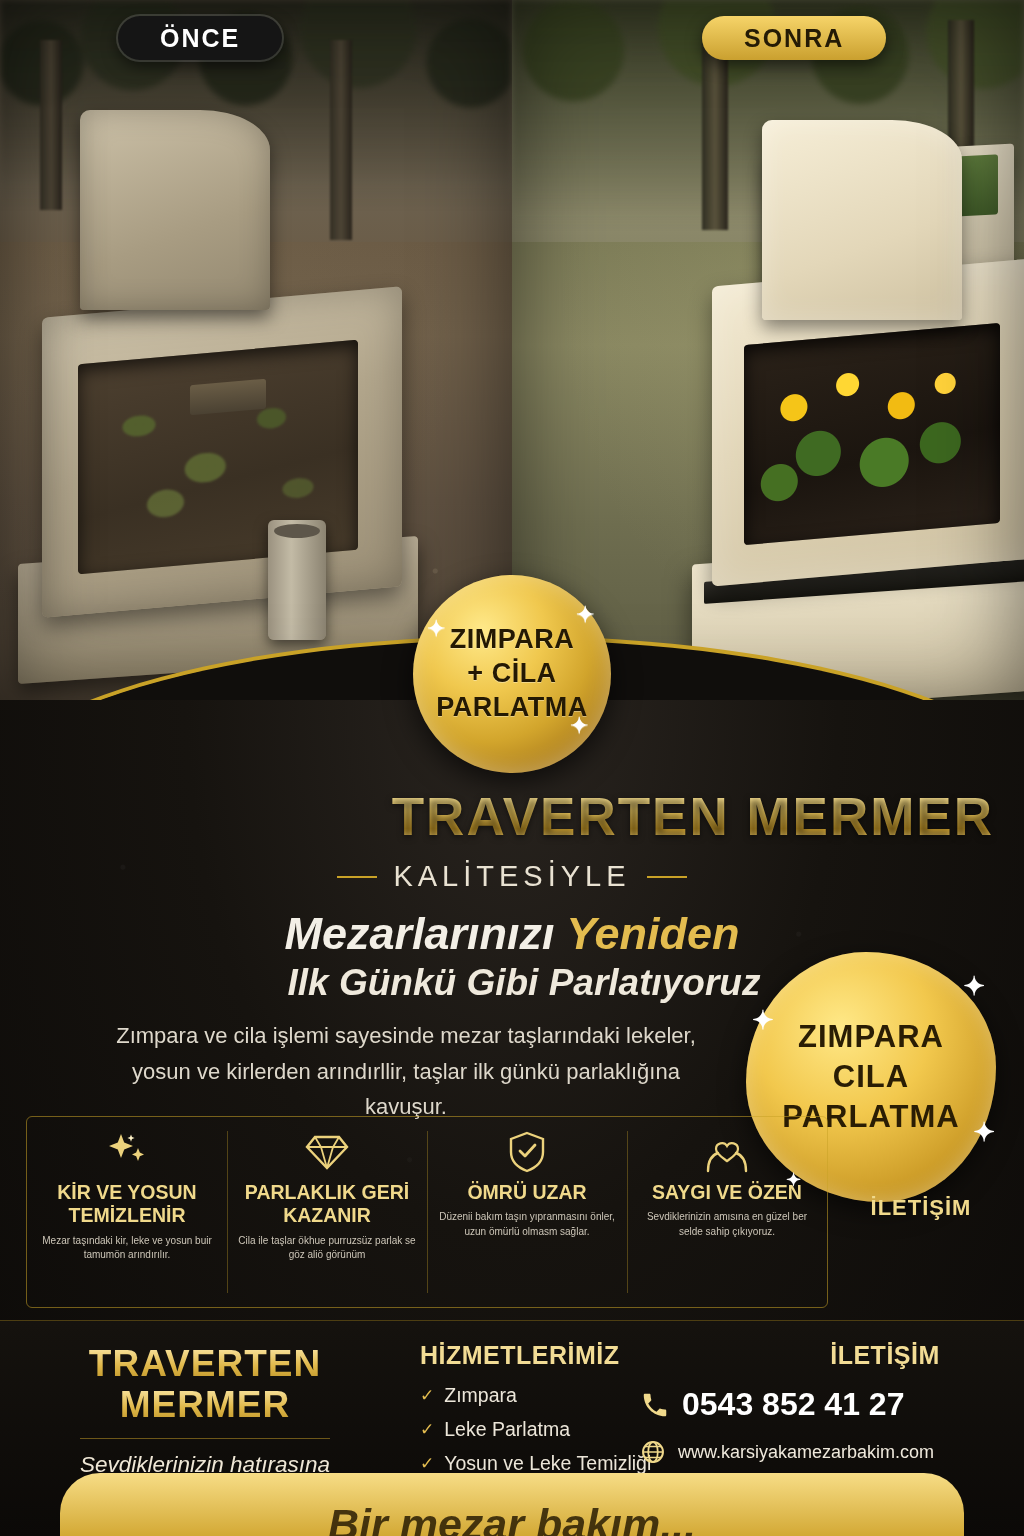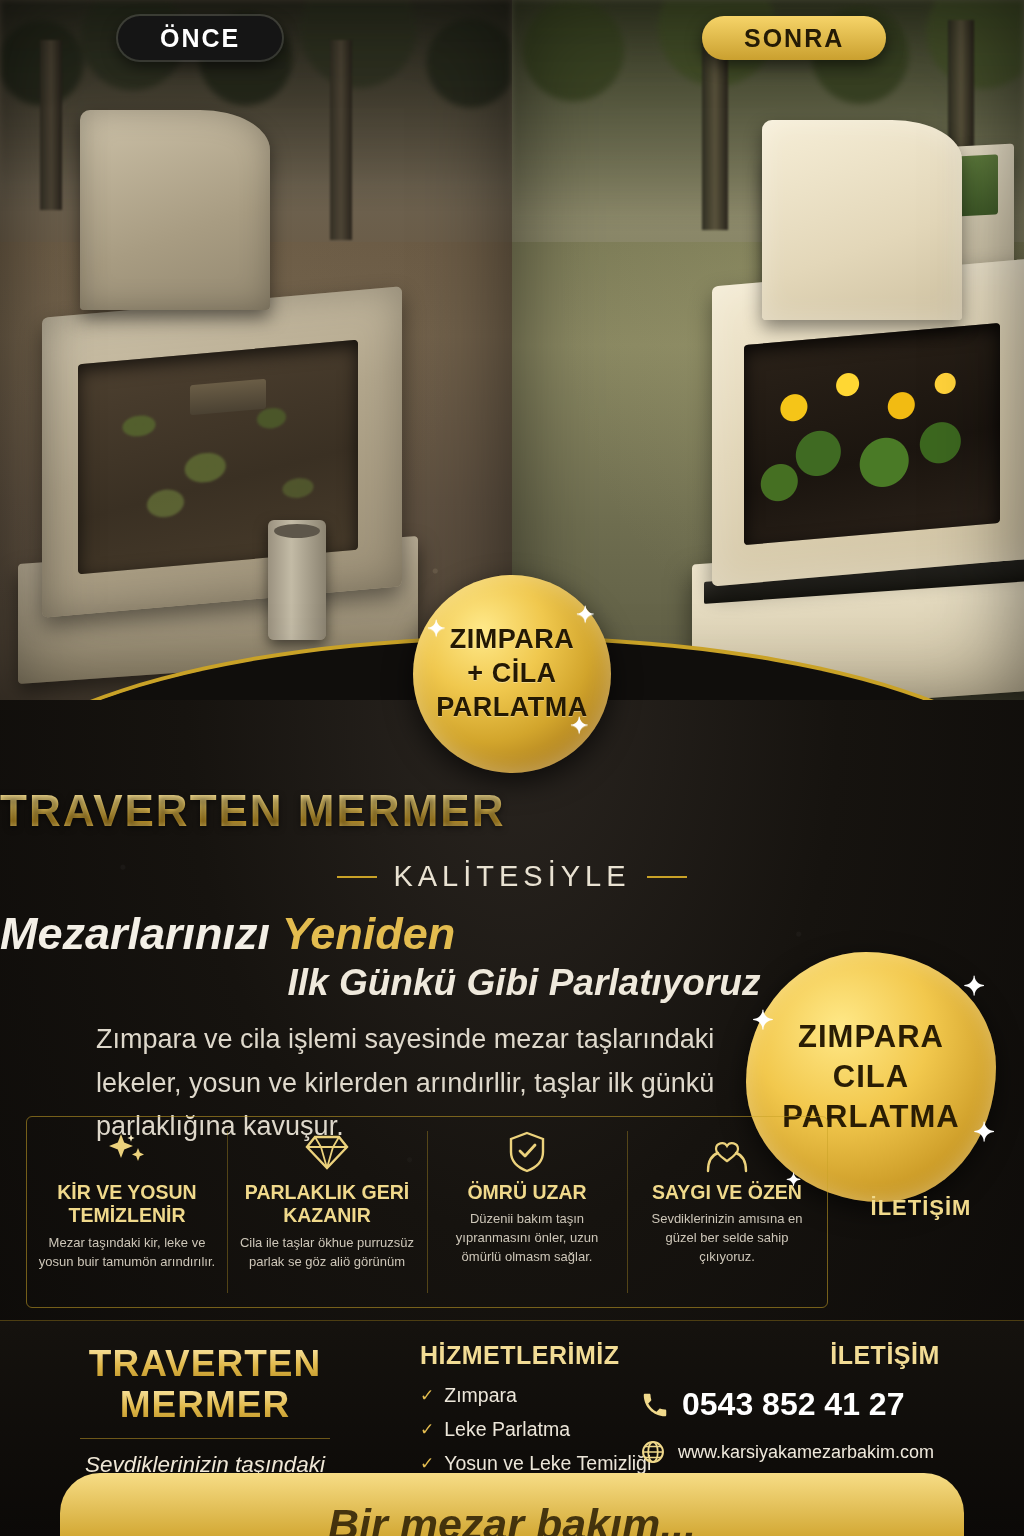--- a/index.html
+++ b/index.html
@@ -147,38 +147,38 @@
     box-shadow:0 10px 28px rgba(0,0,0,.65), inset 0 0 22px rgba(255,255,255,.35);
     display:flex;flex-direction:column;align-items:center;justify-content:center;
     text-align:center;color:#241903;font-weight:bold;font-size:27px;line-height:1.25;letter-spacing:.5px;
     text-shadow:0 1px 0 rgba(255,255,255,.35);
   }
   .seal .sp{position:absolute;color:#fff;font-size:22px;}
   .seal .sp1{left:14px;top:40px;} .seal .sp2{right:16px;top:26px;} .seal .sp3{right:22px;bottom:34px;}
 
   
   .headline{
-    position:absolute;top:86px;left:0;width:994px;text-align:left;
-    font-size:44px;font-weight:bold;letter-spacing:2px;
+    position:absolute;top:86px;left:0;width:994px;text-align:right;
+    font-size:53px;font-weight:bold;letter-spacing:2px;
     background:linear-gradient(180deg,#fff0b8 0%,#f0cd63 40%,#c89a28 70%,#f6e09a 100%);
     -webkit-background-clip:text;background-clip:text;color:transparent;
     text-shadow:0 2px 6px rgba(0,0,0,.5);
   }
   .kalite{
     position:absolute;top:160px;left:0;width:1024px;text-align:center;
     color:#e9e2d2;font-size:29px;font-weight:normal;letter-spacing:5px;
     display:flex;align-items:center;justify-content:center;gap:16px;
   }
   .kalite .ln{display:block;width:40px;height:2px;background:#c9a227;}
-  .sub1{position:absolute;top:208px;left:0;width:1024px;text-align:left;font-style:italic;font-weight:bold;font-size:45px;color:#f3efe6;}
+  .sub1{position:absolute;top:208px;left:0;width:1024px;text-align:center;font-style:italic;font-weight:bold;font-size:45px;color:#f3efe6;}
   .sub1 em{font-style:italic;color:#e3bc4f;}
   .sub2{position:absolute;top:262px;left:12px;width:1024px;text-align:center;font-style:italic;font-weight:bold;font-size:37px;color:#efe9dc;}
   .para{
-    position:absolute;top:318px;left:96px;width:620px;text-align:left;
-    color:#ded8cb;font-size:27px;line-height:1.62;
+    position:absolute;top:318px;left:96px;width:620px;text-align:center;
+    color:#ded8cb;font-size:22px;line-height:1.62;
   }
 
   
   .splash{
     position:absolute;right:28px;top:252px;width:250px;height:250px;border-radius:48% 52% 46% 54%/52% 46% 54% 48%;
     background:radial-gradient(circle at 38% 30%, #ffe887 0%, #f2c84d 38%, #cf9f2a 70%, #b1831d 100%);
     box-shadow:0 8px 26px rgba(0,0,0,.6), inset 0 0 20px rgba(255,255,255,.3);
     display:flex;flex-direction:column;align-items:center;justify-content:center;text-align:center;
     color:#2a1d04;font-weight:bold;font-size:31px;line-height:1.3;letter-spacing:1px;
   }
@@ -188,21 +188,21 @@
   
   .features{
     position:absolute;top:416px;left:26px;width:800px;height:190px;
     border:1px solid rgba(201,162,39,.55);border-radius:6px;
     display:flex;
   }
   .feat{flex:1;padding:12px 10px 0;text-align:center;position:relative;}
   .feat + .feat:before{content:"";position:absolute;left:0;top:14px;bottom:14px;width:1px;background:rgba(201,162,39,.35);}
   .feat .ico{height:46px;display:flex;align-items:center;justify-content:center;color:#ecd27c;}
   .feat h4{margin:6px 0 6px;color:#f0d98b;font-size:19.5px;font-weight:bold;line-height:1.2;}
-  .feat p{margin:0;color:#cdc6b8;font-size:13px;line-height:1.45;}
+  .feat p{margin:0;color:#cdc6b8;font-size:10px;line-height:1.45;}
   .iletisim-side{
     position:absolute;right:-174px;top:78px;width:160px;text-align:center;color:#f0d98b;font-size:22px;font-weight:bold;letter-spacing:1px;
   }
 
   
   .bottom{
     position:absolute;top:620px;left:0;width:1024px;height:216px;
     background:linear-gradient(180deg,#15120e,#0b0907);
     border-top:1px solid rgba(201,162,39,.35);
   }
@@ -360,21 +360,21 @@
 
       <div class="iletisim-side">İLETİŞİM</div>
     </div>
 
     <div class="bottom">
 
       <div class="brand">
         <div class="b1">TRAVERTEN</div>
         <div class="b1">MERMER</div>
         <div class="rule"></div>
-        <div class="b2">Sevdiklerinizin taşındaki</div>
+        <div class="b2">Sevdiklerinizin hatırasına</div>
         <div class="b2">değer veriyoruz...</div>
       </div>
 
       <div class="services">
         <h5>HİZMETLERİMİZ</h5>
         <ul>
           <li>
               <span class="ck">✓</span>
               <span>Zımpara</span>
             </li>

